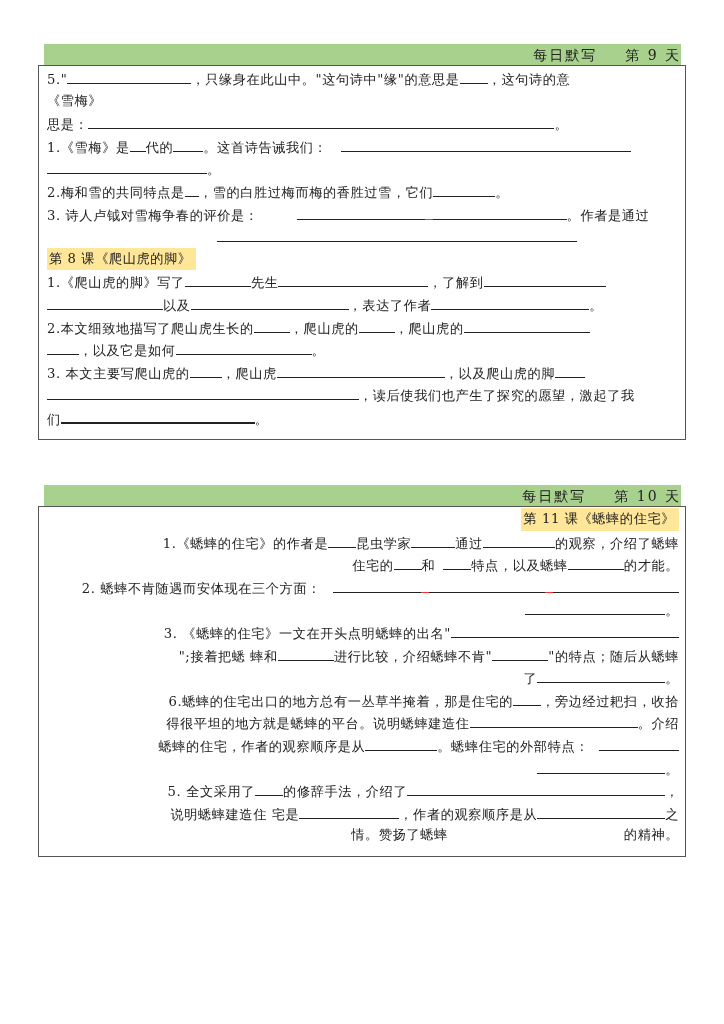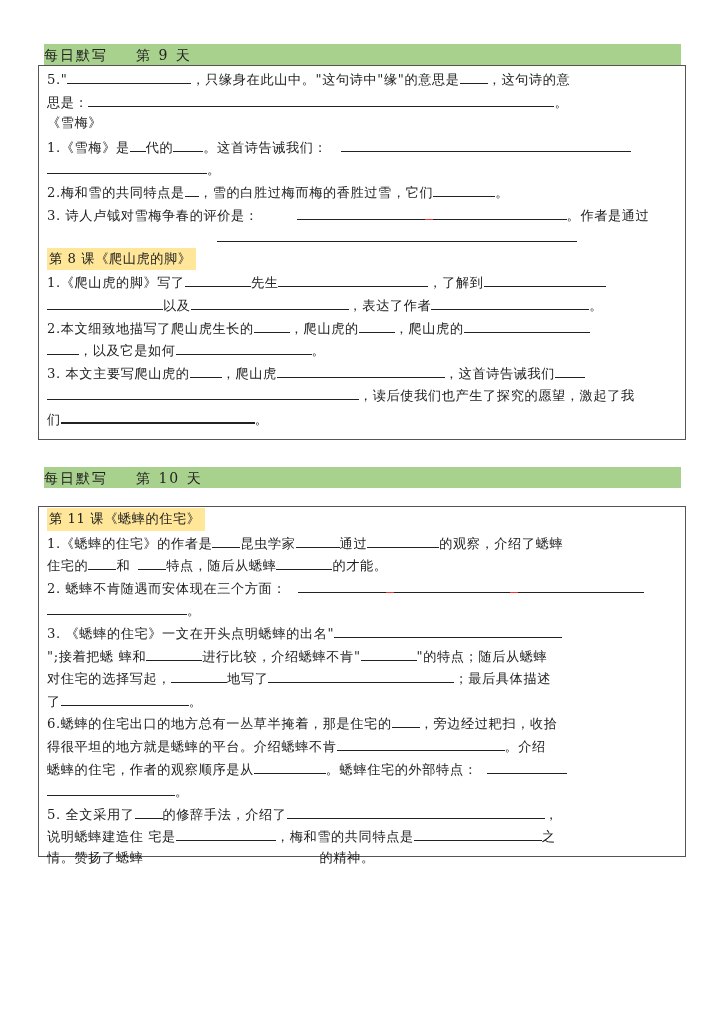--- a/index.html
+++ b/index.html
@@ -1,39 +1,39 @@
 <!DOCTYPE html>
 <html><head>
 <meta charset="utf-8">
 <style>
   html,body{margin:0;padding:0;background:#fff;}
   body{width:724px;height:1024px;position:relative;font-family:"DejaVu Serif","Liberation Serif",serif;color:#222;overflow:hidden;}
-  .header{position:absolute;left:44px;width:637px;height:21px;background:#a9d18e;text-align:left;font-size:14px;line-height:22px;letter-spacing:2px;}
+  .header{position:absolute;left:44px;width:637px;height:21px;background:#a9d18e;text-align:right;font-size:14px;line-height:22px;letter-spacing:2px;}
   .header .gap{display:inline-block;width:28px;}
   .box{position:absolute;left:38px;width:648px;border:1px solid #555;background:#fff;box-sizing:border-box;padding:1px 6px 0 8px;font-size:13.2px;line-height:22.6px;letter-spacing:0.6px;}
   .line{white-space:nowrap;position:relative;height:22.6px;}
   .blank{display:inline-block;border-bottom:1px solid #222;height:16px;vertical-align:baseline;}
   .hl{background:#ffe699;padding:0 4px 0 2px;display:inline-block;}
   .red{border-bottom-color:#222;position:relative;}
   .redtick{position:absolute;width:8px;height:1px;background:#e33;bottom:-1px;}
 </style>
 </head>
 <body>
 
 <div class="header" style="top:44px;">
   <span>每日默写</span><span class="gap"></span><span>第 9 天</span>
 </div>
 <div class="box" style="top:65px;height:375px;">
   <div class="line">
     <span>5."</span><span class="blank" style="width:124px"></span><span>，只缘身在此山中。"这句诗中"缘"的意思是</span><span class="blank" style="width:28px"></span><span>，这句诗的意</span>
   </div>
+  <div class="line"><span>《雪梅》</span></div>
   <div class="line">
     <span>思是：</span><span class="blank" style="width:466px"></span><span>。</span>
   </div>
-  <div class="line"><span>《雪梅》</span></div>
   <div class="line">
     <span>1.《雪梅》是</span><span class="blank" style="width:16px"></span><span>代的</span><span class="blank" style="width:30px"></span><span>。这首诗告诫我们：</span><span class="blank" style="width:290px;margin-left:14px"></span>
   </div>
   <div class="line">
     <span class="blank" style="width:160px"></span><span>。</span>
   </div>
   <div class="line">
     <span>2.梅和雪的共同特点是</span><span class="blank" style="width:14px"></span><span>，雪的白胜过梅而梅的香胜过雪，它们</span><span class="blank" style="width:62px"></span><span>。</span>
   </div>
   <div class="line">
@@ -51,75 +51,72 @@
   <div class="line">
     <span class="blank" style="width:116px"></span><span>以及</span><span class="blank" style="width:158px"></span><span>，表达了作者</span><span class="blank" style="width:158px"></span><span>。</span>
   </div>
   <div class="line">
     <span>2.本文细致地描写了爬山虎生长的</span><span class="blank" style="width:36px"></span><span>，爬山虎的</span><span class="blank" style="width:36px"></span><span>，爬山虎的</span><span class="blank" style="width:126px"></span>
   </div>
   <div class="line">
     <span class="blank" style="width:32px"></span><span>，以及它是如何</span><span class="blank" style="width:136px"></span><span>。</span>
   </div>
   <div class="line">
-    <span>3. 本文主要写爬山虎的</span><span class="blank" style="width:32px"></span><span>，爬山虎</span><span class="blank" style="width:168px"></span><span>，这首诗告诫我们</span><span class="blank" style="width:30px"></span>
+    <span>3. 本文主要写爬山虎的</span><span class="blank" style="width:32px"></span><span>，爬山虎</span><span class="blank" style="width:168px"></span><span>，以及爬山虎的脚</span><span class="blank" style="width:30px"></span>
   </div>
   <div class="line">
     <span class="blank" style="width:312px"></span><span>，读后使我们也产生了探究的愿望，激起了我</span>
   </div>
   <div class="line">
     <span>们</span><span class="blank" style="width:194px;border-bottom-width:2px"></span><span>。</span>
   </div>
 </div>
 
-<div class="header" style="top:467px;">
+<div class="header" style="top:485px;">
   <span>每日默写</span><span class="gap"></span><span>第 10 天</span>
 </div>
-<div class="box" style="top:506px;height:351px;">
+<div class="box" style="top:506px;height:351px;text-align:right;">
   <div class="line">
     <span class="hl">第 11 课《蟋蟀的住宅》</span>
   </div>
   <div class="line">
     <span>1.《蟋蟀的住宅》的作者是</span><span class="blank" style="width:28px"></span><span>昆虫学家</span><span class="blank" style="width:44px"></span><span>通过</span><span class="blank" style="width:72px"></span><span>的观察，介绍了蟋蟀</span>
   </div>
   <div class="line">
-    <span>住宅的</span><span class="blank" style="width:28px"></span><span>和</span><span class="blank" style="width:28px;margin-left:8px"></span><span>特点，随后从蟋蟀</span><span class="blank" style="width:56px"></span><span>的才能。</span>
+    <span>住宅的</span><span class="blank" style="width:28px"></span><span>和</span><span class="blank" style="width:28px;margin-left:8px"></span><span>特点，以及蟋蟀</span><span class="blank" style="width:56px"></span><span>的才能。</span>
   </div>
   <div class="line">
     <span>2. 蟋蟀不肯随遇而安体现在三个方面：</span><span class="blank red" style="width:346px;margin-left:12px"><span class="redtick" style="left:88px"></span><span class="redtick" style="left:212px"></span></span>
   </div>
   <div class="line">
     <span class="blank" style="width:140px"></span><span>。</span>
   </div>
   <div class="line">
     <span>3. 《蟋蟀的住宅》一文在开头点明蟋蟀的出名"</span><span class="blank" style="width:228px"></span>
   </div>
   <div class="line">
     <span>";接着把蟋 蟀和</span><span class="blank" style="width:56px"></span><span>进行比较，介绍蟋蟀不肯"</span><span class="blank" style="width:56px"></span><span>"的特点；随后从蟋蟀</span>
   </div>
   <div class="line">
-    <span>对住宅的选择写起，</span><span class="blank" style="width:56px"></span><span>地写了</span><span class="blank" style="width:186px"></span><span>；最后具体描述</span>
-  </div>
-  <div class="line">
     <span>了</span><span class="blank" style="width:128px"></span><span>。</span>
   </div>
   <div class="line">
     <span>6.蟋蟀的住宅出口的地方总有一丛草半掩着，那是住宅的</span><span class="blank" style="width:28px"></span><span>，旁边经过耙扫，收拾</span>
   </div>
   <div class="line">
-    <span>得很平坦的地方就是蟋蟀的平台。介绍蟋蟀不肯</span><span class="blank" style="width:168px"></span><span>。介绍</span>
+    <span>得很平坦的地方就是蟋蟀的平台。说明蟋蟀建造住</span><span class="blank" style="width:168px"></span><span>。介绍</span>
   </div>
   <div class="line">
     <span>蟋蟀的住宅，作者的观察顺序是从</span><span class="blank" style="width:72px"></span><span>。蟋蟀住宅的外部特点：</span><span class="blank" style="width:80px;margin-left:10px"></span>
   </div>
   <div class="line">
     <span class="blank" style="width:128px"></span><span>。</span>
   </div>
   <div class="line">
     <span>5. 全文采用了</span><span class="blank" style="width:28px"></span><span>的修辞手法，介绍了</span><span class="blank" style="width:258px"></span><span>，</span>
   </div>
   <div class="line">
-    <span>说明蟋蟀建造住 宅是</span><span class="blank" style="width:100px"></span><span>，梅和雪的共同特点是</span><span class="blank" style="width:128px"></span><span>之</span>
+    <span>说明蟋蟀建造住 宅是</span><span class="blank" style="width:100px"></span><span>，作者的观察顺序是从</span><span class="blank" style="width:128px"></span><span>之</span>
   </div>
   <div class="line">
     <span>情。赞扬了蟋蟀</span><span style="display:inline-block;width:176px"></span><span>的精神。</span>
   </div>
 </div>
 
 </body></html>

